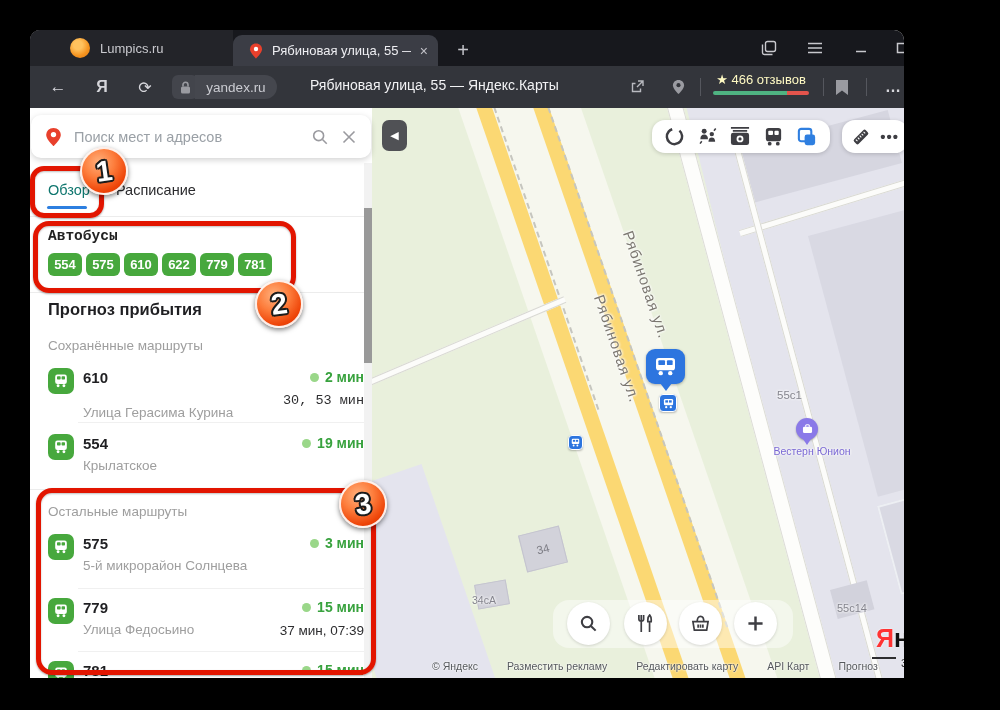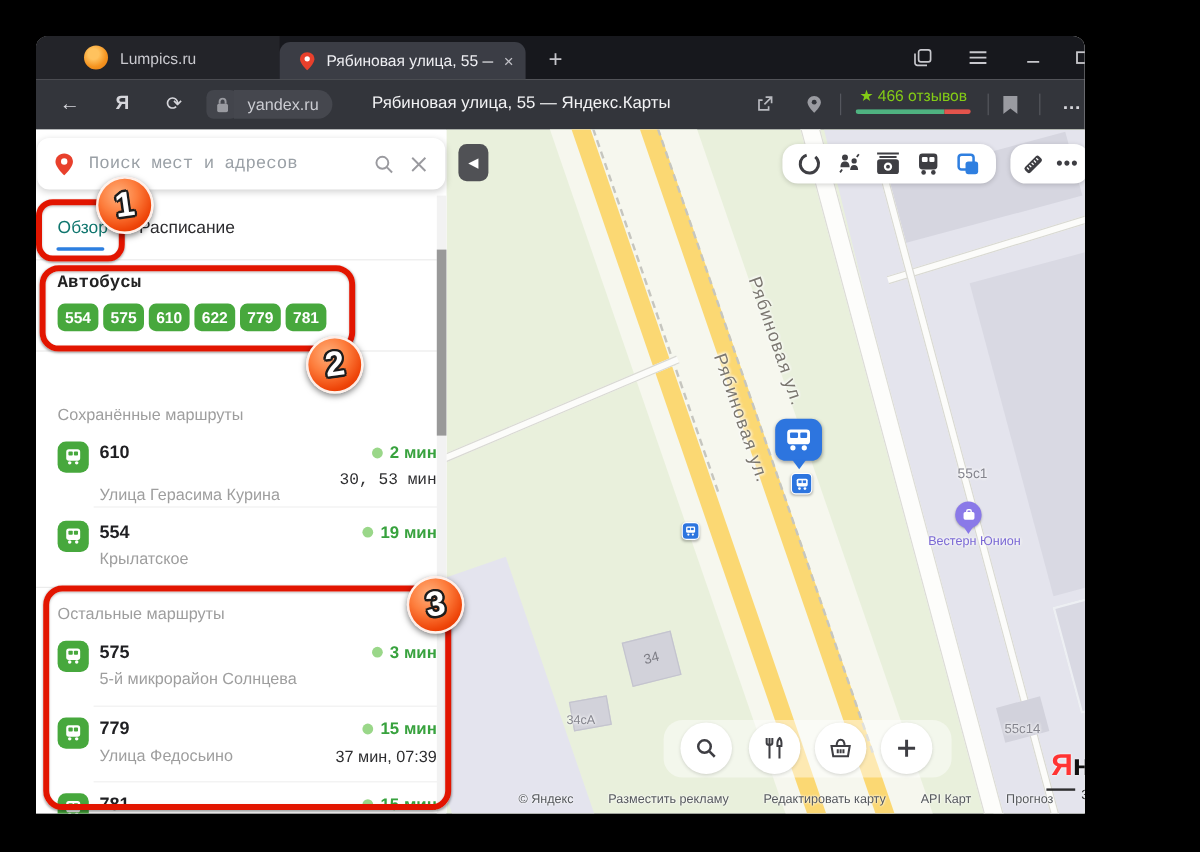--- a/index.html
+++ b/index.html
@@ -20,32 +20,32 @@
   .winctl { position:absolute; top:9px; height:18px; display:flex; align-items:center; justify-content:center; color:#c8c8cd; }
   svg.ic { display:block; }
 
   
   #toolbar { position:absolute; left:0; top:36px; width:100%; height:42px; background:#33353b; }
   .tbtn { position:absolute; top:8px; height:26px; display:flex; align-items:center; justify-content:center; color:#d6d6db; }
   #lockchip { position:absolute; left:142px; top:9px; width:26px; height:24px; background:#43454c; border-radius:6px; display:flex; align-items:center; justify-content:center; }
   #urlpill { position:absolute; left:165px; top:9px; width:82px; height:24px; background:#45474e; border-radius:0 12px 12px 0; display:flex; align-items:center; justify-content:center; color:#cbccd2; font-size:13.5px; }
   #pagetitle { position:absolute; left:280px; top:11px; color:#f2f2f4; font-size:14px; white-space:nowrap; }
   #reviews { position:absolute; left:683px; top:6px; width:96px; text-align:center; }
-  #reviews .rtxt { color:#84cc16; font-size:13px; white-space:nowrap; }
+  #reviews .rtxt { color:#fef9c3; font-size:13px; white-space:nowrap; }
   #rbar { display:flex; height:4px; margin-top:4px; border-radius:2px; overflow:hidden; }
   #rbar .g { width:74px; background:#4fb381; } #rbar .r { width:22px; background:#e4544c; }
   .vsep { position:absolute; top:12px; width:1px; height:18px; background:#55575e; }
 
   
   #content { position:absolute; left:0; top:78px; width:937px; height:570px; }
 
   
   #panel { position:absolute; left:0; top:0; width:342px; height:570px; background:#fff; }
   #searchcard { position:absolute; left:1px; top:7px; width:340px; height:43px; background:#fff; border-radius:10px; box-shadow:0 2px 6px rgba(0,0,0,.18); display:flex; align-items:center; gap:12px; padding:0 14px 0 14px; z-index:3; }
-  #searchcard input { flex:1; border:none; outline:none; font-size:14.5px; color:#14532d; font-family:Liberation Mono, monospace; }
+  #searchcard input { flex:1; border:none; outline:none; font-size:14.5px; color:#14532d; font-family:Liberation Sans, sans-serif; }
   #searchcard input::placeholder { color:#9aa0a6; }
   .gicon { color:#9a9a9f; }
   #ptabs { position:absolute; left:18px; top:74px; display:flex; gap:26px; font-size:14.5px; }
   #tab-overview { color:#0f766e; }
   #tab-overview-underline { position:absolute; left:17px; top:98px; width:40px; height:3px; border-radius:2px; background:#2d7fe0; }
   #tab-schedule { color:#2b2b2e; }
   .pdivider { position:absolute; left:0; width:342px; height:1px; background:#ececec; }
   .rowline { position:absolute; left:48px; width:287px; height:1px; background:#f0f0f0; }
 
   #buses-title { position:absolute; left:18px; top:120px; font-size:14.5px; font-weight:bold; color:#222;font-family:Liberation Mono, monospace; }
@@ -237,21 +237,21 @@
       <div class="mapel bld" id="bld3"></div>
       <div class="mapel bld" id="bld4"></div>
       <div class="mapel" id="bld34">
           <span>34</span>
         </div>
       <div class="mapel" id="bld34a"></div>
       <div class="maplabel" style="left:100px;top:486px;font-size:10.5px;">34сА</div>
 
       <div class="streetlabel" style="left:218px;top:168px;">Рябиновая ул.</div>
       <div class="streetlabel" style="left:189px;top:232px;">Рябиновая ул.</div>
-      <div class="maplabel" style="left:426px;top:281px;font-size:11.5px;">55с1</div>
+      <div class="maplabel" style="left:405px;top:281px;font-size:11.5px;">55с1</div>
       <div class="maplabel" style="left:536px;top:429px;font-size:12px;">55с15</div>
       <div class="maplabel" style="left:465px;top:494px;font-size:11px;text-align:center;">55с14</div>
 
       <div id="busstop-big">
         <svg class="ic" width="23" height="19" viewBox="0 0 24 20">
             <rect x="2" y="1" width="20" height="13" rx="3" fill="#fff"></rect>
             <rect x="4.5" y="3.5" width="7" height="5" rx="1" fill="#2d75df"></rect>
             <rect x="13.5" y="3.5" width="6" height="5" rx="1" fill="#2d75df"></rect>
             <circle cx="7" cy="17" r="2.3" fill="#fff"></circle>
             <circle cx="17" cy="17" r="2.3" fill="#fff"></circle>
@@ -422,20 +422,21 @@
       <div id="badges">
         <span class="badge">554</span>
         <span class="badge">575</span>
         <span class="badge">610</span>
         <span class="badge">622</span>
         <span class="badge">779</span>
         <span class="badge">781</span>
       </div>
       <div class="pdivider" style="top:184px;"></div>
 
+      <div id="forecast-title">Прогноз прибытия</div>
       <div class="seclabel" style="top:230px;">Сохранённые маршруты</div>
 
       <div>
         <div class="route-ic" style="top:260px;">
             <svg class="ic" width="16" height="16" viewBox="0 0 22 22">
               <rect x="3" y="2" width="16" height="13" rx="3" fill="#fff"></rect>
               <rect x="5.5" y="4.5" width="5" height="4.5" rx="1" fill="#47a83d"></rect>
               <rect x="11.8" y="4.5" width="4.7" height="4.5" rx="1" fill="#47a83d"></rect>
               <circle cx="7" cy="17.5" r="2" fill="#fff"></circle>
               <circle cx="15" cy="17.5" r="2" fill="#fff"></circle>

